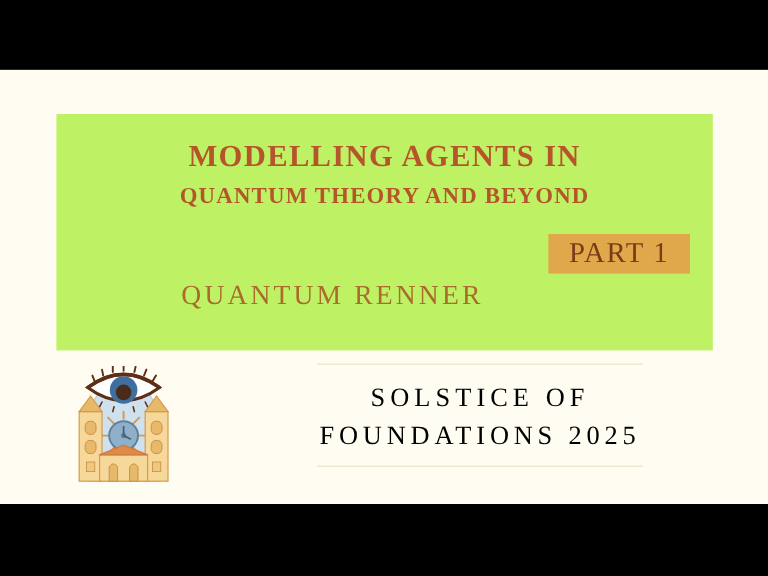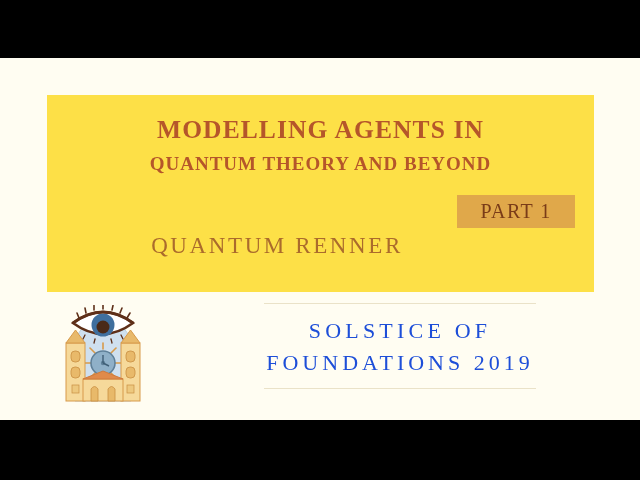--- a/index.html
+++ b/index.html
@@ -43,21 +43,21 @@
     overflow: hidden;
   }
 
   
   #title-panel {
     position: absolute;
     left: 47px;
     top: 37px;            
     width: 547px;
     height: 197px;        
-    background: #fde047;
+    background: #bef264;
   }
 
   #title-block {
     position: absolute;
     left: 0;
     top: 18px;
     width: 547px;
     text-align: center;
   }
 
@@ -82,21 +82,21 @@
     width: 118px;
     height: 33px;
     background: #e0a84a;
     display: flex;
     align-items: center;
     justify-content: center;
   }
   #part-badge .part-text {
     color: #7a3c18;
     font-family: "Liberation Serif", serif;
-    font-size: 20px;
+    font-size: 24px;
     letter-spacing: 1.4px;
     white-space: nowrap;
   }
 
   #speaker-name {
     position: absolute;
     left: 0;
     top: 138px;
     width: 460px;
     text-align: center;
@@ -117,21 +117,21 @@
   }
   .rule {
     height: 1px;
     background: #eae2c8;
     margin: 0 auto;
   }
   .rule.top { width: 272px; }
   .rule.bottom { width: 272px; margin-top: 9px; }
 
   .event-line {
-    color: #1d4ed8;
+    color: #000000;
     font-family: "Liberation Serif", serif;
     font-size: 22px;
     letter-spacing: 4.2px;
     line-height: 32px;
     white-space: nowrap;
   }
   .event-line.line1 { padding-top: 11px; }
   .event-line.line2 { letter-spacing: 4.0px; }
 
   
@@ -164,21 +164,21 @@
         <span class="part-text">PART 1</span>
       </div>
 
       <div id="speaker-name">QUANTUM RENNER</div>
 
     </div>
 
     <div id="event-block">
       <div class="rule top"></div>
       <div class="event-line line1">SOLSTICE OF</div>
-      <div class="event-line line2">FOUNDATIONS 2019</div>
+      <div class="event-line line2">FOUNDATIONS 2025</div>
       <div class="rule bottom"></div>
     </div>
 
     <div id="logo">
       <svg viewBox="0 0 96 101" xmlns="http://www.w3.org/2000/svg">
 
         <path d="M20 46 Q20 16 48 16 Q76 16 76 46 L76 96 L20 96 Z" fill="#cfe0ef"></path>
         <path d="M20 46 Q20 16 48 16 Q76 16 76 46 L76 96 L20 96 Z" fill="none" stroke="#b9cfe2" stroke-width="1"></path>
 
         <path d="M18 18 Q48 -4 78 18 Q48 40 18 18 Z" fill="#ffffff" stroke="#5e2f18" stroke-width="2.6"></path>

